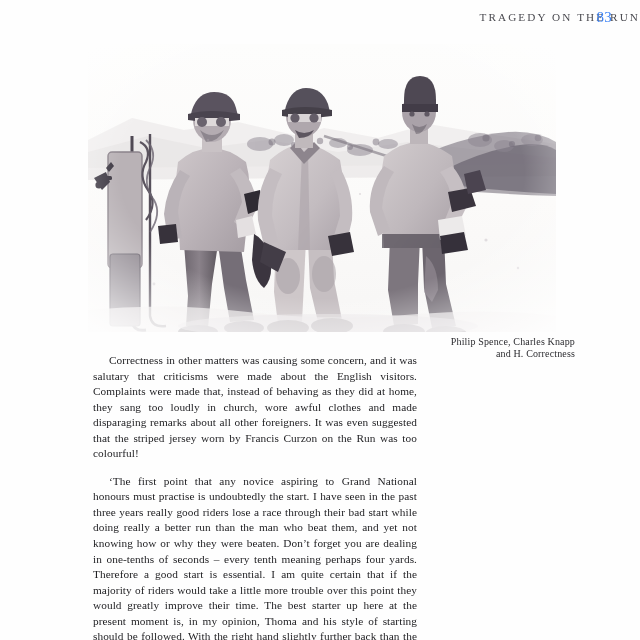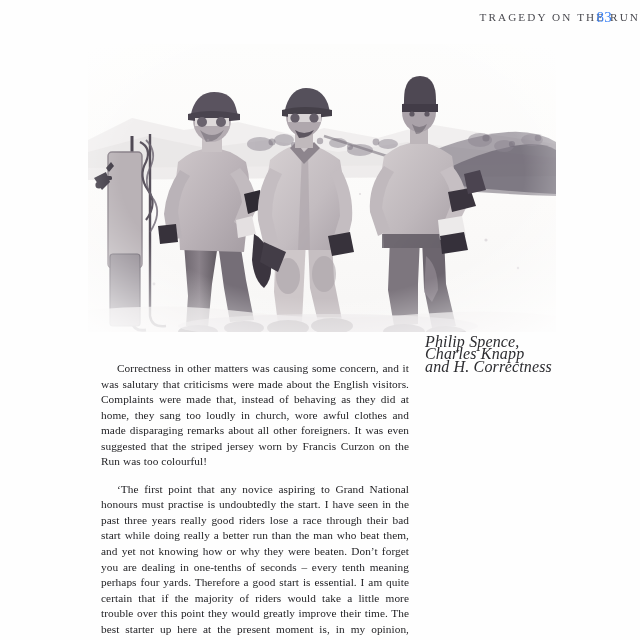--- a/index.html
+++ b/index.html
@@ -50,36 +50,36 @@
     background: #fdfcfb;
   }
   .plate svg { display: block; }
 
   
   .caption {
     position: absolute;
     left: 425px;
     top: 336px;
     width: 150px;
-    font-style: italic;
-    font-size: 16px;
+    font-size: 10px;
     line-height: 12.4px;
     color: #2c2c30;
     letter-spacing: 0.15px;
+    text-align: right;
   }
 
   
   .textblock {
     position: absolute;
     left: 90px;
     top: 350px;
     width: 330px;
   }
   .textblock p {
-    margin: 11px;
+    margin: 3px;
     text-align: justify;
     text-indent: 16px;
     font-size: 11.3px;
     line-height: 15.55px;
     letter-spacing: 0.06px;
     color: #1d1d20;
     word-spacing: 0.1px;
   }
   .textblock p.quote {
     margin-top: 12px;

